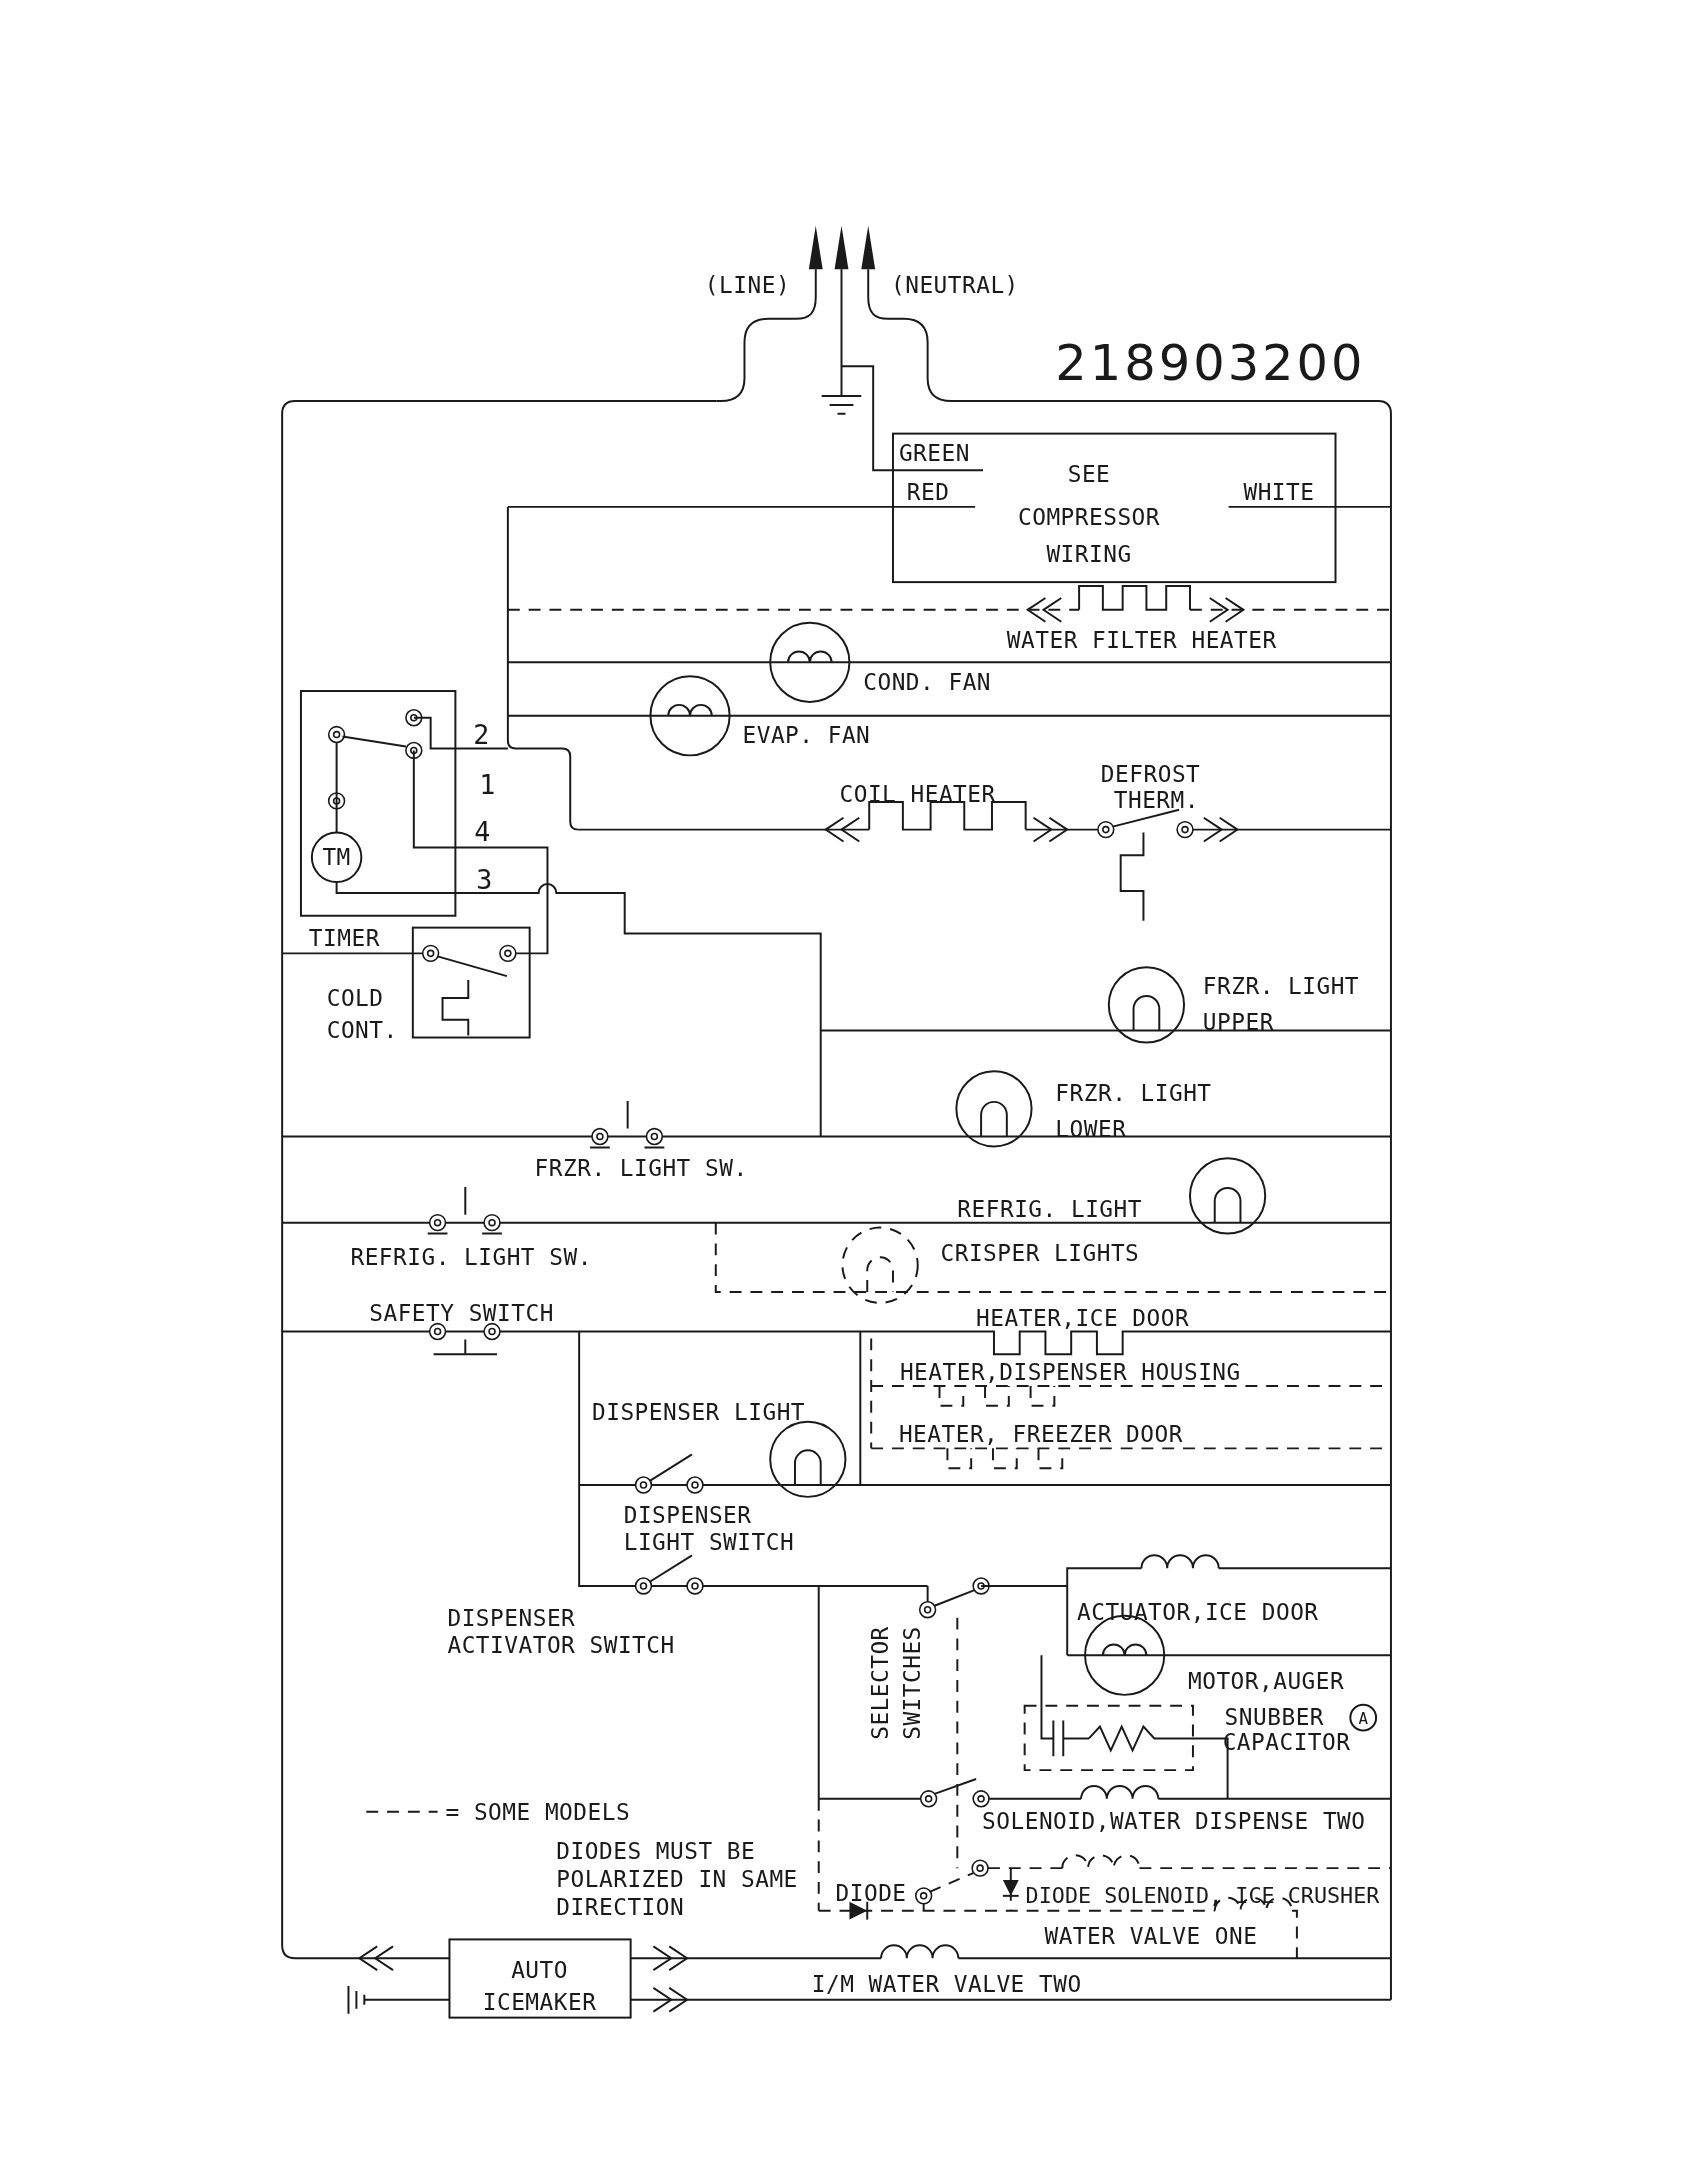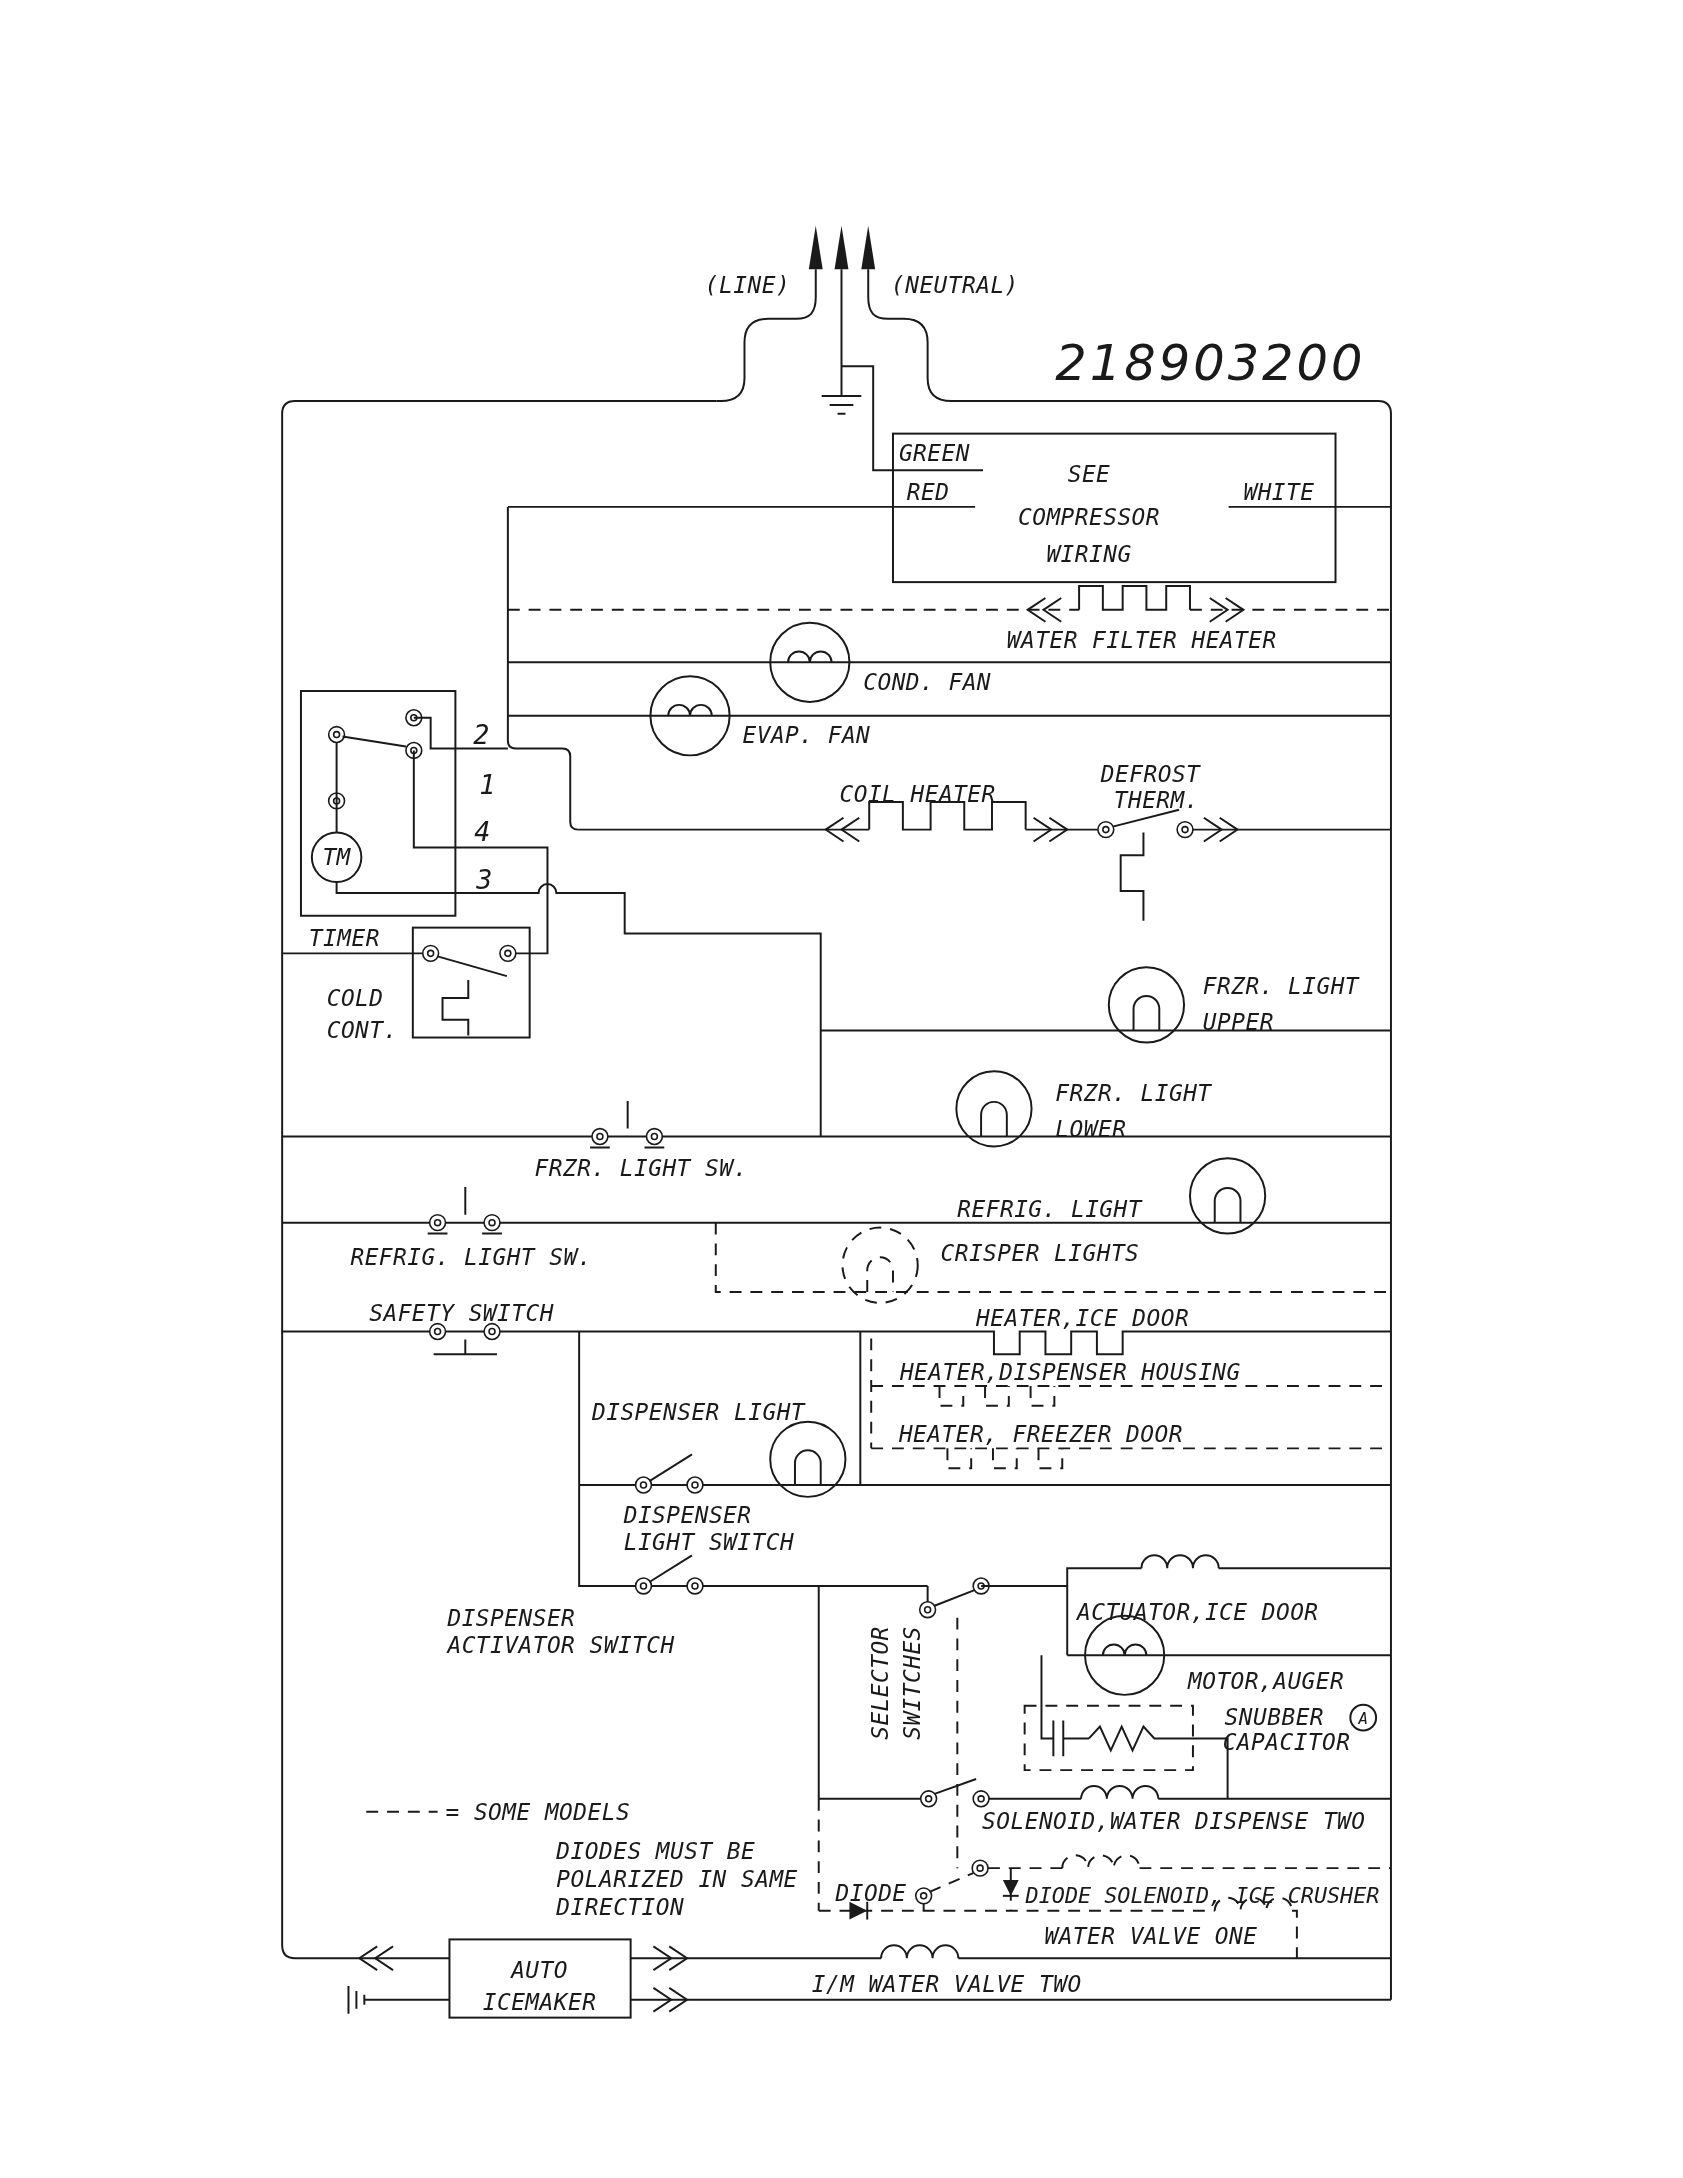--- a/index.html
+++ b/index.html
@@ -1,16 +1,16 @@
 <!DOCTYPE html>
 <html><head>
 <meta charset="utf-8">
 <style>
   html,body{margin:0;padding:0;background:#e8e8e8;}
-  .page{width:1683px;height:2178px;background:#ffffff;position:relative;margin:0 auto;font-style:italic;}
+  .page{width:1683px;height:2178px;background:#ffffff;position:relative;margin:0 auto;}
   svg{display:block}
   svg text{font-family:"DejaVu Sans Mono","Liberation Mono",monospace;fill:#1a1a1a;}
   .lbl{font-size:23px;letter-spacing:0.5px;}
   .sm{font-size:22px;}
   .num{font-size:27px;}
   .pn{font-family:"DejaVu Sans","Liberation Sans",sans-serif;font-size:50px;letter-spacing:3px;}
   .w{stroke:#1a1a1a;stroke-width:2;fill:none;}
   .d{stroke-dasharray:12 9;}
   .fillb{fill:#1a1a1a;stroke:none;}
   .term{stroke:#1a1a1a;stroke-width:1.6;fill:#ffffff;}

